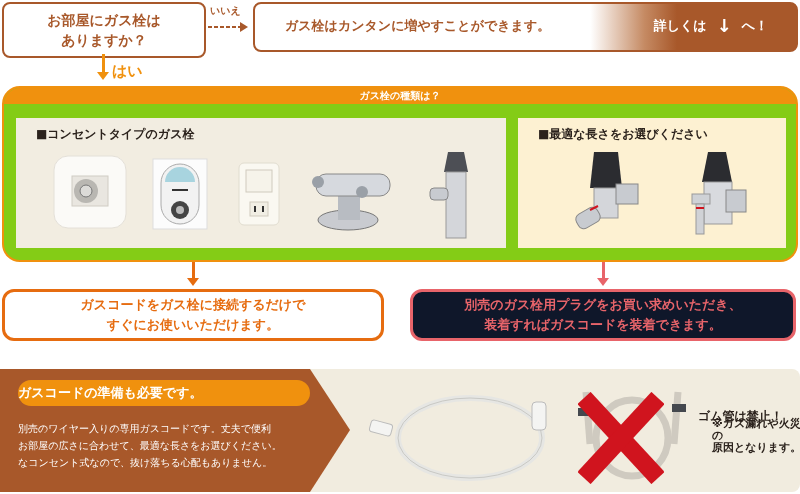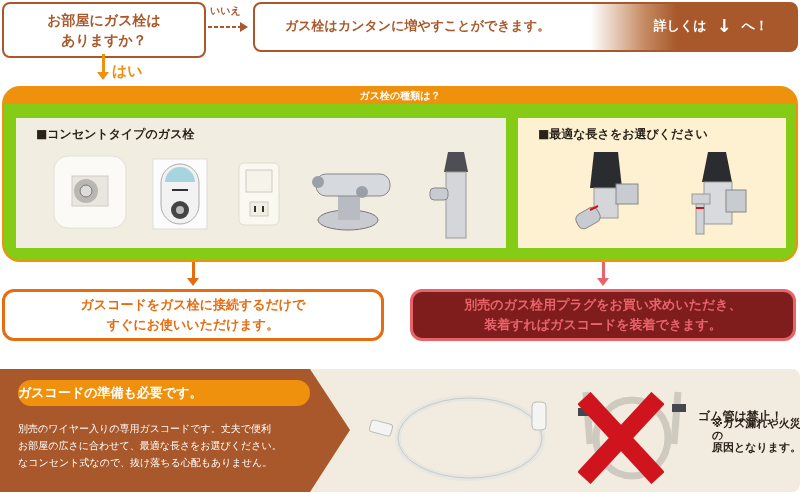--- a/index.html
+++ b/index.html
@@ -43,21 +43,21 @@
   .arrow-down-orange-line { position: absolute; left: 192px; top: 262px; width: 3px; height: 18px; background: #e66c10; }
   .arrow-down-orange-head { position: absolute; left: 187px; top: 278px; border-left: 6px solid transparent; border-right: 6px solid transparent; border-top: 8px solid #e66c10; }
   .arrow-down-pink-line { position: absolute; left: 602px; top: 262px; width: 3px; height: 18px; background: #e8646a; }
   .arrow-down-pink-head { position: absolute; left: 597px; top: 278px; border-left: 6px solid transparent; border-right: 6px solid transparent; border-top: 8px solid #e8646a; }
 
   .result-box {
     position: absolute; top: 289px; height: 52px; border-radius: 12px; border: 3px solid;
     font-size: 13px; line-height: 20px; text-align: center; display: flex; flex-direction: column; justify-content: center;
   }
   .result-concent { left: 2px; width: 382px; border-color: #e66c10; color: #e66c10; background: #fff; }
-  .result-hose { left: 410px; width: 386px; border-color: #e8646a; color: #e8646a; background: #7f1d1d; }
+  .result-hose { left: 410px; width: 386px; border-color: #e8646a; color: #e8646a; background: #0f172a; }
 
   
   .cord-panel { position: absolute; left: 0; top: 369px; width: 800px; height: 123px; background: #f1ecdf; border-radius: 0 8px 8px 0; }
   .cord-arrow-box { position: absolute; left: 0; top: 369px; width: 350px; height: 123px; }
   .cord-title {
     position: absolute; left: 18px; top: 380px; width: 292px; height: 26px; background: #f0910e;
     border-radius: 13px; color: #fff; font-size: 13px; line-height: 26px; text-align: left;
   }
   .cord-desc { position: absolute; left: 18px; top: 420px; width: 310px; color: #fff; font-size: 10px; line-height: 17px; font-weight: normal; }
   .ban-title { position: absolute; left: 698px; top: 398px; font-size: 12px; color: #2b221c; margin-top: 10px; }

